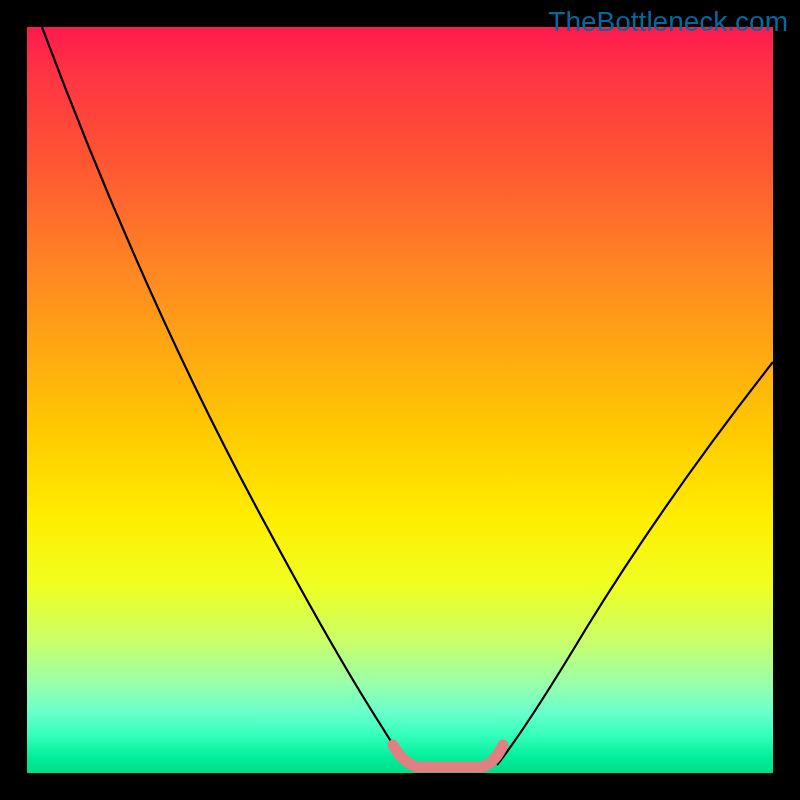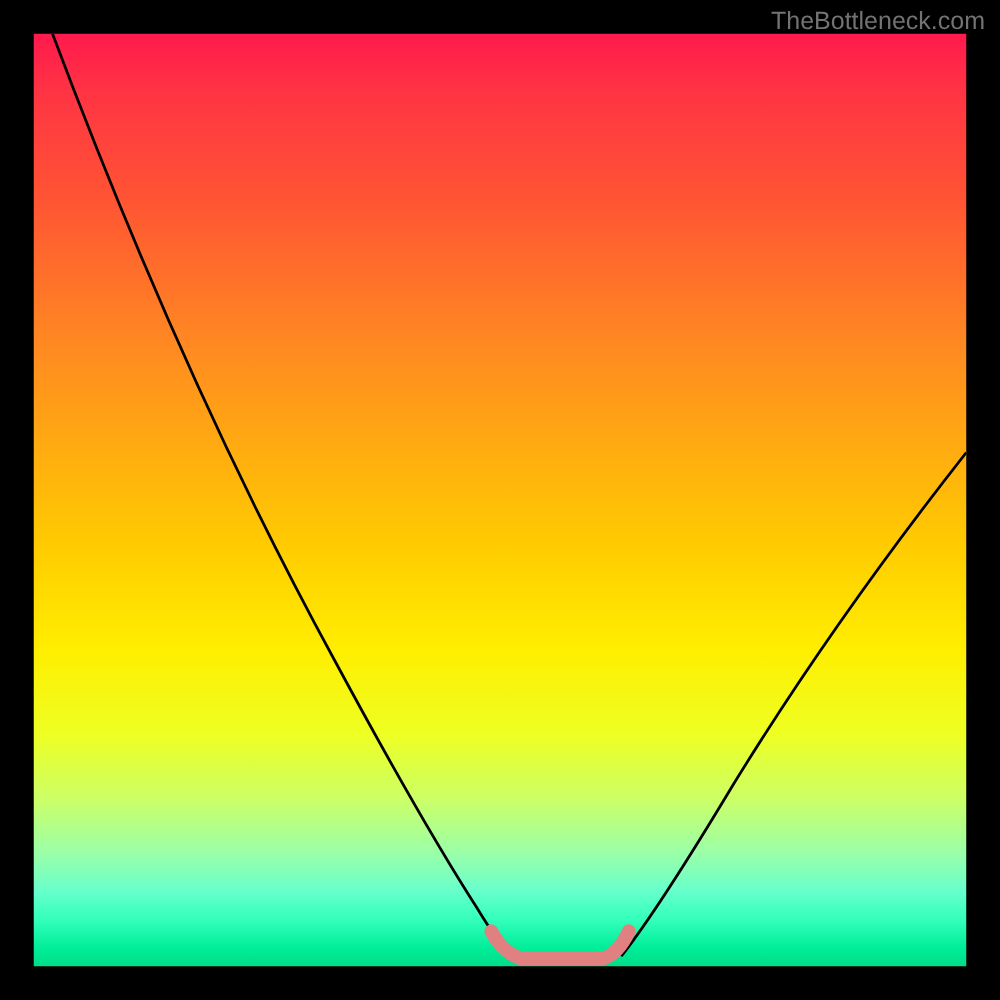--- a/index.html
+++ b/index.html
@@ -8,22 +8,22 @@
     width: 800px;
     height: 800px;
     background: #000;
     position: relative;
     font-family: Arial, sans-serif;
   }
   .watermark {
     position: absolute;
     top: 6px;
     right: 12px;
-    color: #737373;
-    font-size: 20px;
+    color: #0369a1;
+    font-size: 28px;
     font-weight: 500;
     z-index: 10;
   }
   .chart-area {
     position: absolute;
     left: 27px;
     top: 27px;
     width: 746px;
     height: 746px;
   }

